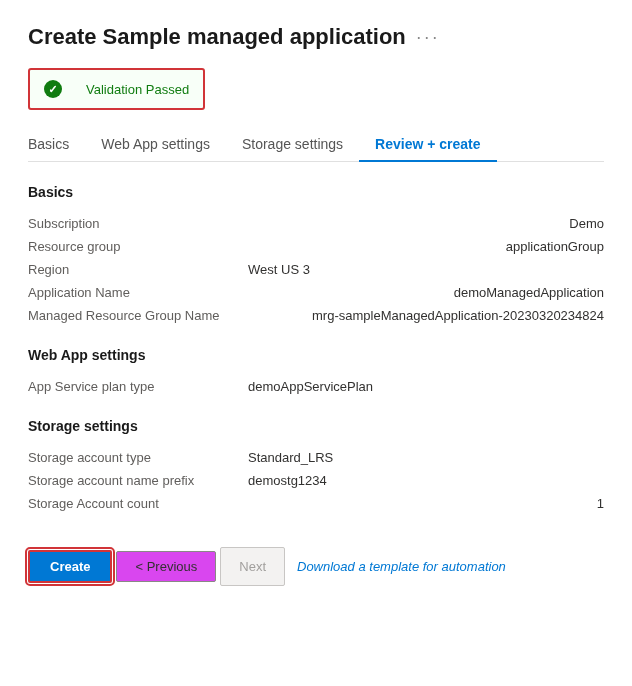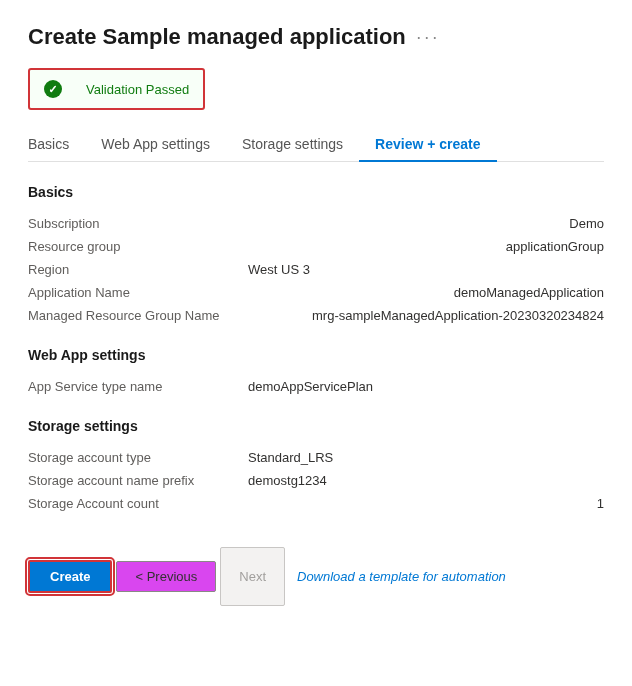--- a/index.html
+++ b/index.html
@@ -143,21 +143,21 @@
       border-radius: 2px;
       padding: 7px 18px;
       font-size: 13px;
       cursor: pointer;
     }
     .btn-next {
       background: #f3f2f1;
       color: #a19f9d;
       border: 1px solid #c8c6c4;
       border-radius: 2px;
-      padding: 21px 18px;
+      padding: 11px 18px;
       font-size: 13px;
       cursor: not-allowed;
     }
     .btn-download {
       background: none;
       border: none;
       color: #0078d4;
       font-size: 13px;
       cursor: pointer;
       text-decoration: none;
@@ -208,21 +208,21 @@
       <td>Managed Resource Group Name</td>
       <td class="link-text">mrg-sampleManagedApplication-20230320234824</td>
     </tr>
   </tbody>
 </table>
 
 <div class="section-title">Web App settings</div>
 <table class="info-table">
   <tbody>
     <tr>
-      <td>App Service type name</td>
+      <td>App Service plan type</td>
       <td>demoAppServicePlan</td>
     </tr>
   </tbody>
 </table>
 
 <div class="section-title">Storage settings</div>
 <table class="info-table">
   <tbody>
     <tr>
       <td>Storage account type</td>

